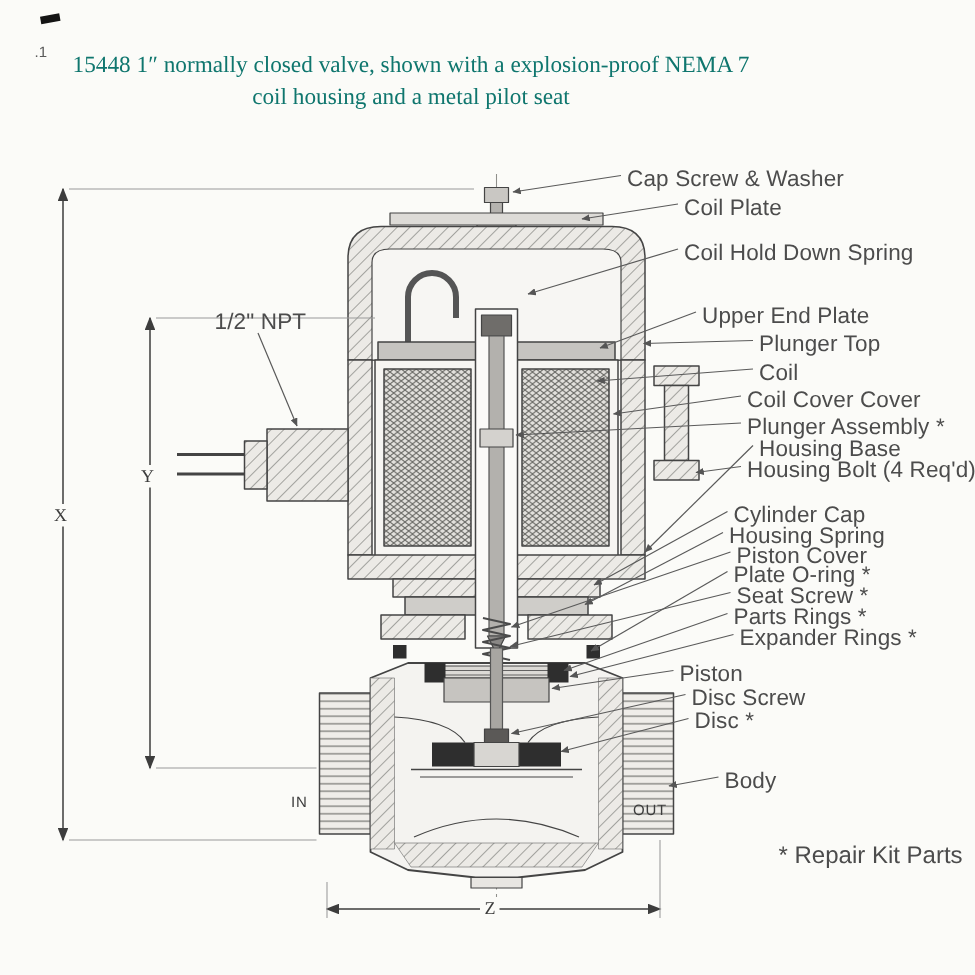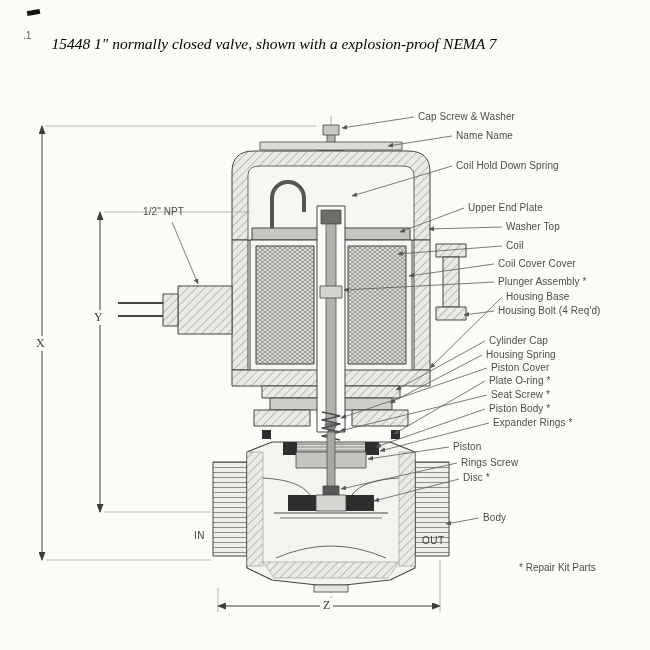--- a/index.html
+++ b/index.html
@@ -2,39 +2,40 @@
 <html><head>
 <meta charset="utf-8">
 <style>
   * { margin:0; padding:0; box-sizing:border-box; }
   html,body { width:650px; height:650px; }
   body { background:#ffffff; font-family:"Liberation Sans",sans-serif; position:relative; overflow:hidden; }
   .page { position:absolute; inset:0; background:#fbfbf8; }
   .corner-tick { position:absolute; left:27px; top:10px; width:13px; height:5px; background:#141414; transform:rotate(-10deg); }
   .corner-num { position:absolute; left:23px; top:30px; font-size:10px; color:#5a5a5a; }
   .title { position:absolute; top:33px; left:0; width:548px; text-align:center;
-           font-family:"Liberation Serif",serif; font-style:italic; font-size:15.5px;
-           color:#000000; line-height:21px; }
+           font-family:"Liberation Serif",serif; font-size:15.5px;
+           color:#0f766e; line-height:21px; }
   svg.draw { position:absolute; left:0; top:0; }
-  .lbl { position:absolute; font-size:10px; color:#4c4c4c; white-space:nowrap; letter-spacing:.1px; }
+  .lbl { position:absolute; font-size:15px; color:#4c4c4c; white-space:nowrap; letter-spacing:.1px; }
   .dim { position:absolute; font-size:12px; color:#3d3d3d; background:#fbfbf8; padding:0 3px;
          font-family:"Liberation Serif",serif; }
   .port { position:absolute; font-size:10px; color:#3d3d3d; letter-spacing:.5px; }
-  .note { position:absolute; font-size:10px; color:#4c4c4c; }
+  .note { position:absolute; font-size:16px; color:#4c4c4c; }
 </style>
 </head>
 <body>
 
 <div class="page">
 
   <div class="corner-tick"></div>
   <div class="corner-num">.1</div>
 
   <div class="title">
     <div>15448 1″ normally closed valve, shown with a explosion-proof NEMA 7</div>
+    <div>coil housing and a metal pilot seat</div>
   </div>
 
   <svg class="draw" width="650" height="650" viewBox="0 0 650 650">
     <defs>
       <pattern id="hatch" width="6" height="6" patternUnits="userSpaceOnUse" patternTransform="rotate(45)">
         <rect width="6" height="6" fill="#eceae6"></rect>
         <line x1="0" y1="0" x2="0" y2="6" stroke="#8a8a86" stroke-width="1"></line>
       </pattern>
       <pattern id="coilp" width="5" height="4" patternUnits="userSpaceOnUse">
         <rect width="5" height="4" fill="#e2e0dc"></rect>
@@ -172,38 +173,38 @@
       <line x1="100" y1="212" x2="100" y2="512" stroke="#3d3d3d" stroke-width="1" marker-start="url(#dimarr)" marker-end="url(#dimarr)"></line>
       <line x1="104" y1="212" x2="250" y2="212" stroke="#999" stroke-width="0.7"></line>
       <line x1="104" y1="512" x2="211" y2="512" stroke="#999" stroke-width="0.7"></line>
       <line x1="218" y1="606" x2="440" y2="606" stroke="#3d3d3d" stroke-width="1" marker-start="url(#dimarr)" marker-end="url(#dimarr)"></line>
       <line x1="218" y1="588" x2="218" y2="612" stroke="#999" stroke-width="0.7"></line>
       <line x1="440" y1="560" x2="440" y2="612" stroke="#999" stroke-width="0.7"></line>
     </g>
   </svg>
 
   <div class="lbl" style="left:418px;top:111px">Cap Screw &amp; Washer</div>
-  <div class="lbl" style="left:456px;top:130px">Name Name</div>
+  <div class="lbl" style="left:456px;top:130px">Coil Plate</div>
   <div class="lbl" style="left:456px;top:160px">Coil Hold Down Spring</div>
   <div class="lbl" style="left:468px;top:202px">Upper End Plate</div>
-  <div class="lbl" style="left:506px;top:221px">Washer Top</div>
+  <div class="lbl" style="left:506px;top:221px">Plunger Top</div>
   <div class="lbl" style="left:506px;top:240px">Coil</div>
   <div class="lbl" style="left:498px;top:258px">Coil Cover Cover</div>
   <div class="lbl" style="left:498px;top:276px">Plunger Assembly *</div>
   <div class="lbl" style="left:506px;top:291px">Housing Base</div>
   <div class="lbl" style="left:498px;top:305px">Housing Bolt (4 Req'd)</div>
   <div class="lbl" style="left:489px;top:335px">Cylinder Cap</div>
   <div class="lbl" style="left:486px;top:349px">Housing Spring</div>
   <div class="lbl" style="left:491px;top:362px">Piston Cover</div>
   <div class="lbl" style="left:489px;top:375px">Plate O-ring *</div>
   <div class="lbl" style="left:491px;top:389px">Seat Screw *</div>
-  <div class="lbl" style="left:489px;top:403px">Piston Body *</div>
+  <div class="lbl" style="left:489px;top:403px">Parts Rings *</div>
   <div class="lbl" style="left:493px;top:417px">Expander Rings *</div>
   <div class="lbl" style="left:453px;top:441px">Piston</div>
-  <div class="lbl" style="left:461px;top:457px">Rings Screw</div>
+  <div class="lbl" style="left:461px;top:457px">Disc Screw</div>
   <div class="lbl" style="left:463px;top:472px">Disc *</div>
   <div class="lbl" style="left:483px;top:512px">Body</div>
 
   <div class="lbl" style="left:143px;top:206px">1/2" NPT</div>
 
   <div class="dim" style="left:33px;top:336px">X</div>
   <div class="dim" style="left:91px;top:310px">Y</div>
   <div class="dim" style="left:320px;top:598px">Z</div>
 
   <div class="port" style="left:194px;top:530px">IN</div>

